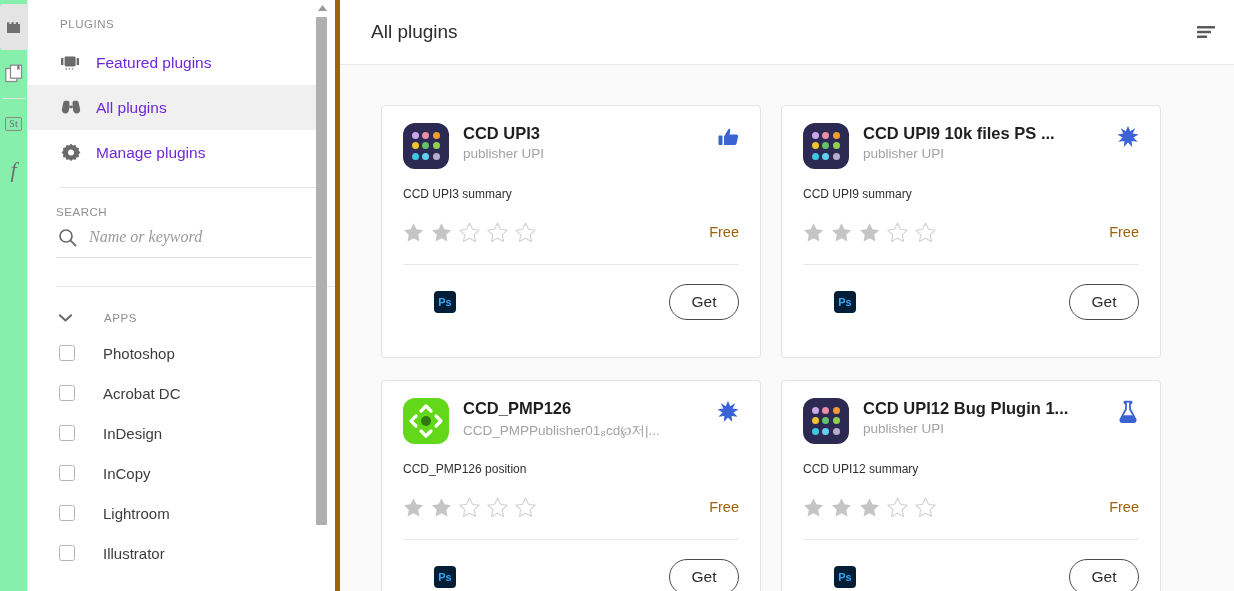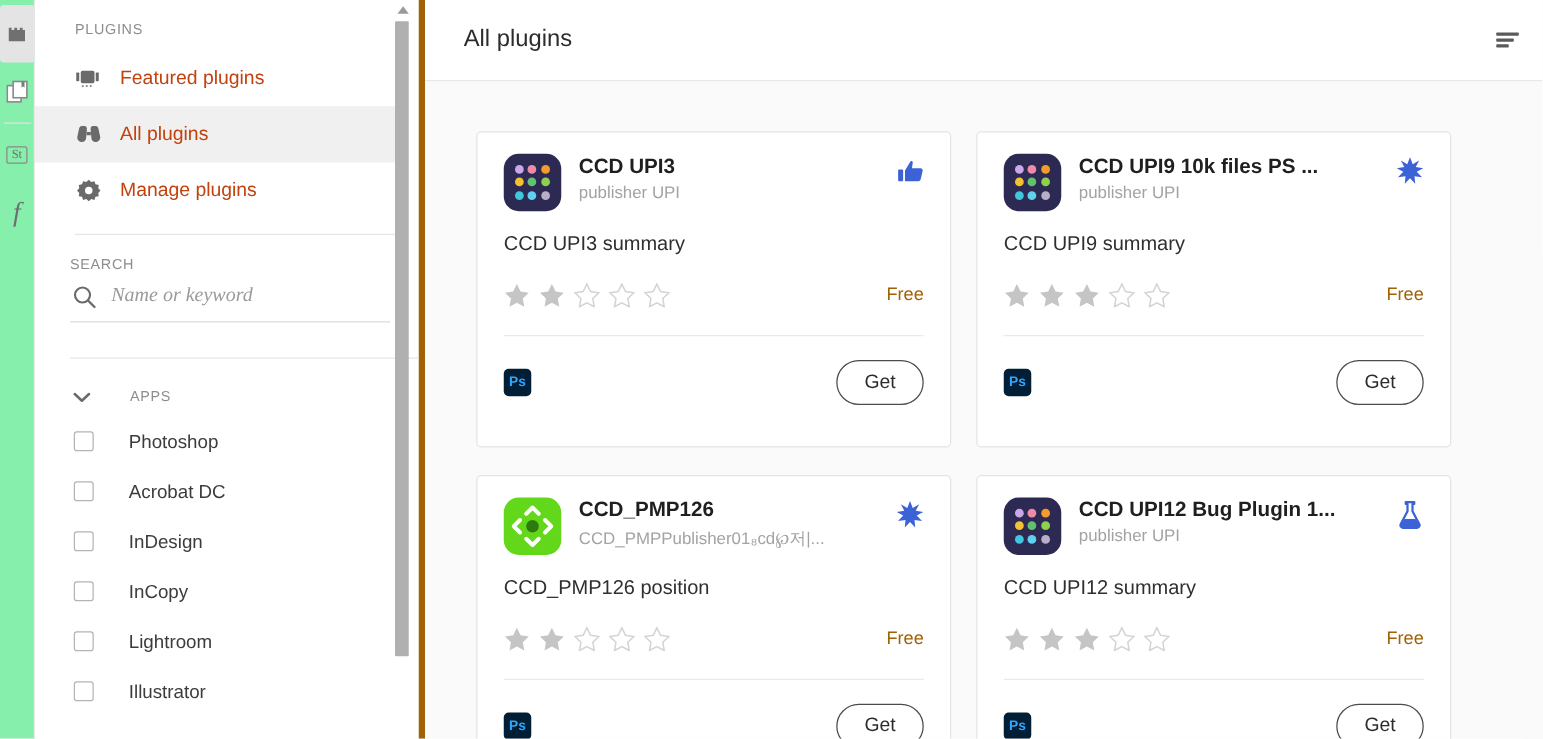--- a/index.html
+++ b/index.html
@@ -48,21 +48,21 @@
     overflow: hidden;
   }
   .sb-inner { width: 296px; }
   .sb-sectionlabel {
     font-size: 11.5px; letter-spacing: .55px; color: #8e8e8e;
     padding: 18px 0 10px 32px; text-transform: uppercase;
   }
   .sb-item {
     height: 45px; display: flex; align-items: center;
     padding-left: 32px; gap: 14px;
-    font-size: 15.5px; color: #c2410c;
+    font-size: 15.5px; color: #6d28d9;
   }
   .sb-item.active { background: #f0f0f0; }
   .sb-ico { width: 22px; height: 22px; display: flex; align-items: center; justify-content: center; color: #6a6a6a; flex: 0 0 22px;}
   .sb-divider { height: 1px; background: #e6e6e6; margin: 12px 0 0 32px; width: 264px; }
 
   .search-label {
     font-size: 11.5px; letter-spacing: .55px; color: #8e8e8e;
     padding: 18px 0 8px 28px; text-transform: uppercase;
   }
   .search-row {
@@ -135,32 +135,33 @@
     white-space: nowrap; overflow: hidden; text-overflow: ellipsis;
     max-width: 235px;
   }
   .card-pub {
     font-size: 13.5px; color: #a3a3a3; margin-top: 3px;
     white-space: nowrap; overflow: hidden; text-overflow: ellipsis;
     max-width: 232px;
   }
   .corner-ico { position: absolute; right: 19px; top: 18px; width: 26px; height: 26px;
     display:flex;align-items:center;justify-content:center;}
-  .card-summary { font-size: 16px; color: #2f2f2f; margin-top: 18px; }
+  .card-summary { font-size: 12px; color: #2f2f2f; margin-top: 18px; }
   .rating-row { display: flex; align-items: center; margin-top: 21px; }
   .stars { display: flex; gap: 7px; }
   .price { margin-left: auto; font-size: 14.5px; color: #a16207; }
   .card-rule { height: 1px; background: #e9e9e9; margin-top: 22px; }
   .card-footer { display: flex; align-items: center; margin-top: 19px; }
   .ps-badge {
     width: 22px; height: 22px; border-radius: 4px;
     background: #001e36; color: #31a8ff;
     font-size: 11px; font-weight: bold;
     display: flex; align-items: center; justify-content: center;
     font-family: "Liberation Sans", sans-serif;
+    margin-left: 31px;
   }
   .get-btn {
     margin-left: auto; width: 70px; height: 36px;
     border: 1.7px solid #4b4b4b; border-radius: 18px;
     background: #fff; color: #2c2c2c; font-size: 15.5px;
     display: flex; align-items: center; justify-content: center;
     font-family: "Liberation Sans", sans-serif;
   }
 </style>
 </head>

